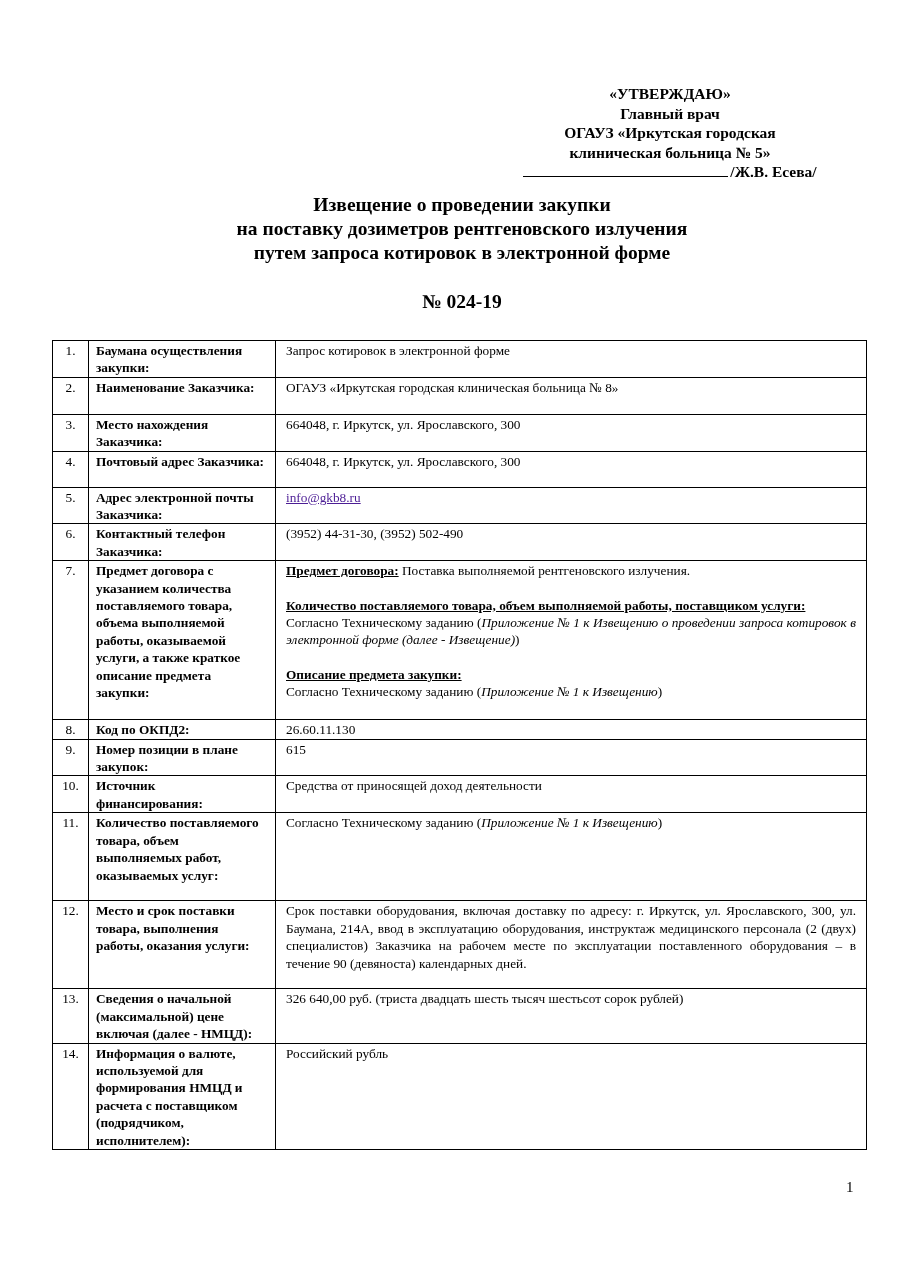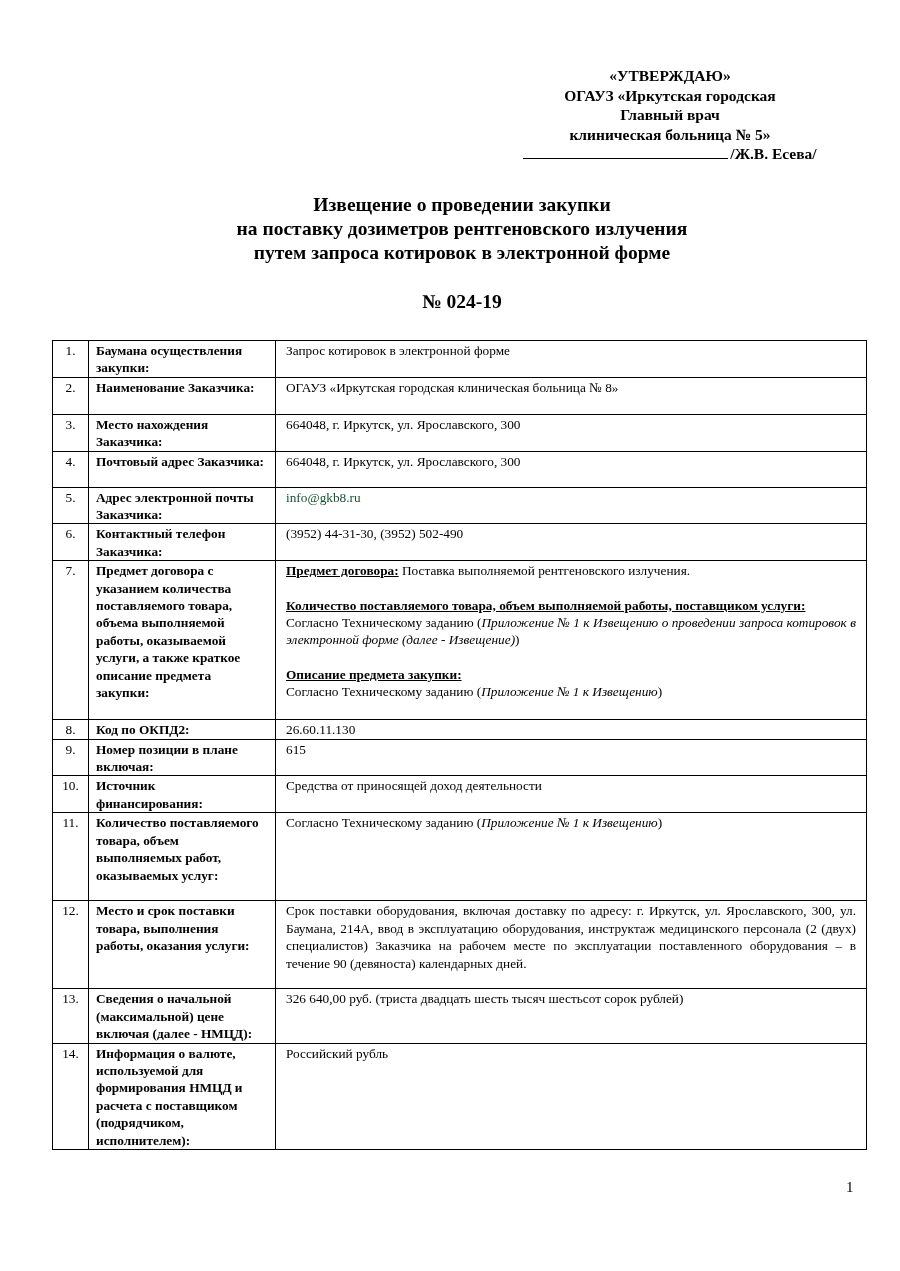--- a/index.html
+++ b/index.html
@@ -1,45 +1,45 @@
 <!DOCTYPE html>
 <html><head>
 <meta charset="utf-8">
 <style>
   html, body { margin: 0; padding: 0; background: #ffffff; }
   body { width: 900px; height: 1271px; position: relative; overflow: hidden;
          font-family: "Liberation Serif", "DejaVu Serif", serif; color: #000; }
-  .approve { position: absolute; top: 66px; left: 505px; width: 330px;
+  .approve { position: absolute; top: 84px; left: 505px; width: 330px;
              text-align: center; font-weight: bold; font-size: 15.5px; line-height: 19.5px; }
   .approve .sign { text-align: center; }
   .approve .line { display: inline-block; width: 205px; border-bottom: 1px solid #000;
                    height: 14px; vertical-align: baseline; margin-right: 2px; }
   .title { position: absolute; top: 193px; left: 0; width: 924px; text-align: center;
            font-weight: bold; font-size: 19.5px; line-height: 24px; }
   .docno { position: absolute; top: 291px; left: 0; width: 924px; text-align: center;
            font-weight: bold; font-size: 19.5px; }
   table.main { position: absolute; top: 340px; left: 52px; width: 815px;
                border-collapse: collapse; font-size: 13.3px; line-height: 17.4px; }
   table.main td { border: 1.5px solid #000; vertical-align: top; padding: 1px 10px 0 10px; }
   td.num { width: 19px; text-align: center; padding-left: 8px !important; padding-right: 8px !important; }
   td.label { width: 169px; font-weight: bold; padding-left: 7px !important; }
   td.value { text-align: justify; margin-top: 48px; }
-  .link { color: #14532d; }
+  .link { color: #4c1d95; text-decoration: underline; }
   .u-bold { font-weight: bold; text-decoration: underline; }
   .it { font-style: italic; }
   .gap { height: 17px; }
   .pagenum { position: absolute; top: 1179px; left: 846px; font-size: 15px; }
 </style>
 </head>
 <body>
 
 <div class="approve">
   <div>«УТВЕРЖДАЮ»</div>
+  <div>Главный врач</div>
   <div>ОГАУЗ «Иркутская городская</div>
-  <div>Главный врач</div>
   <div>клиническая больница № 5»</div>
   <div class="sign">
     <span class="line"></span><span>/Ж.В. Есева/</span>
   </div>
 </div>
 
 <div class="title">
   <div>Извещение о проведении закупки</div>
   <div>на поставку дозиметров рентгеновского излучения</div>
   <div>путем запроса котировок в электронной форме</div>
@@ -91,21 +91,21 @@
         <div><span>Согласно Техническому заданию (</span><span class="it">Приложение № 1 к Извещению</span><span>)</span></div>
       </td>
     </tr>
     <tr style="height:18px">
       <td class="num">8.</td>
       <td class="label">Код по ОКПД2:</td>
       <td class="value">26.60.11.130</td>
     </tr>
     <tr style="height:36px">
       <td class="num">9.</td>
-      <td class="label">Номер позиции в плане включая:</td>
+      <td class="label">Номер позиции в плане закупок:</td>
       <td class="value">615</td>
     </tr>
     <tr style="height:36px">
       <td class="num">10.</td>
       <td class="label">Источник финансирования:</td>
       <td class="value">Средства от приносящей доход деятельности</td>
     </tr>
     <tr style="height:88px">
       <td class="num">11.</td>
       <td class="label">Количество поставляемого товара, объем выполняемых работ, оказываемых услуг:</td>

